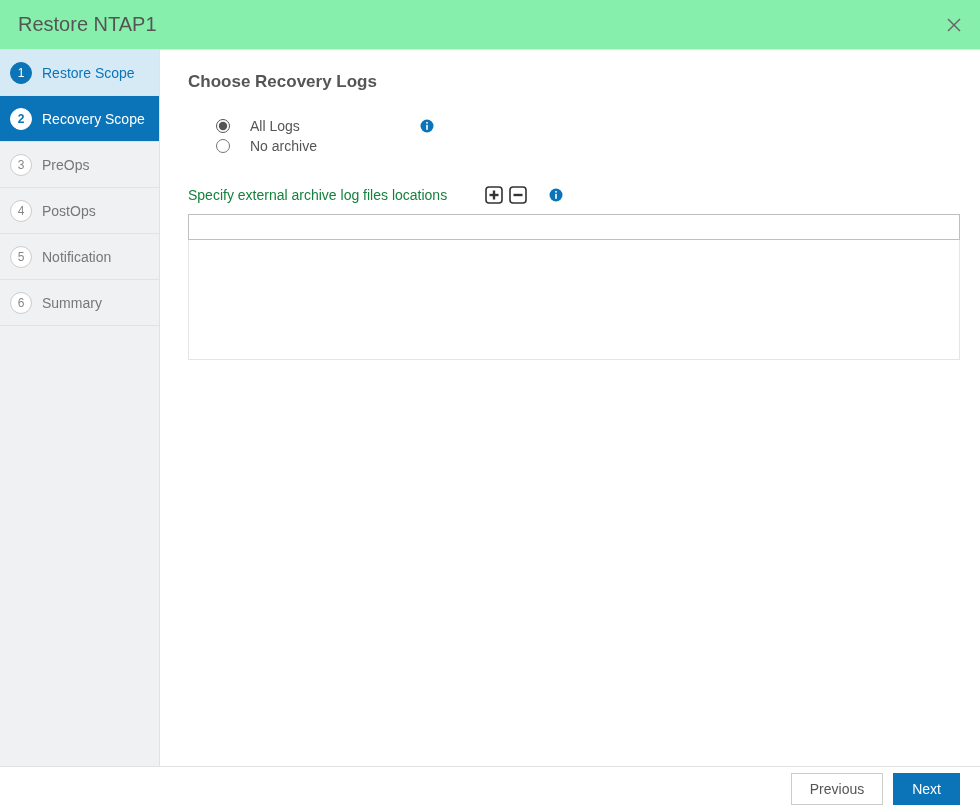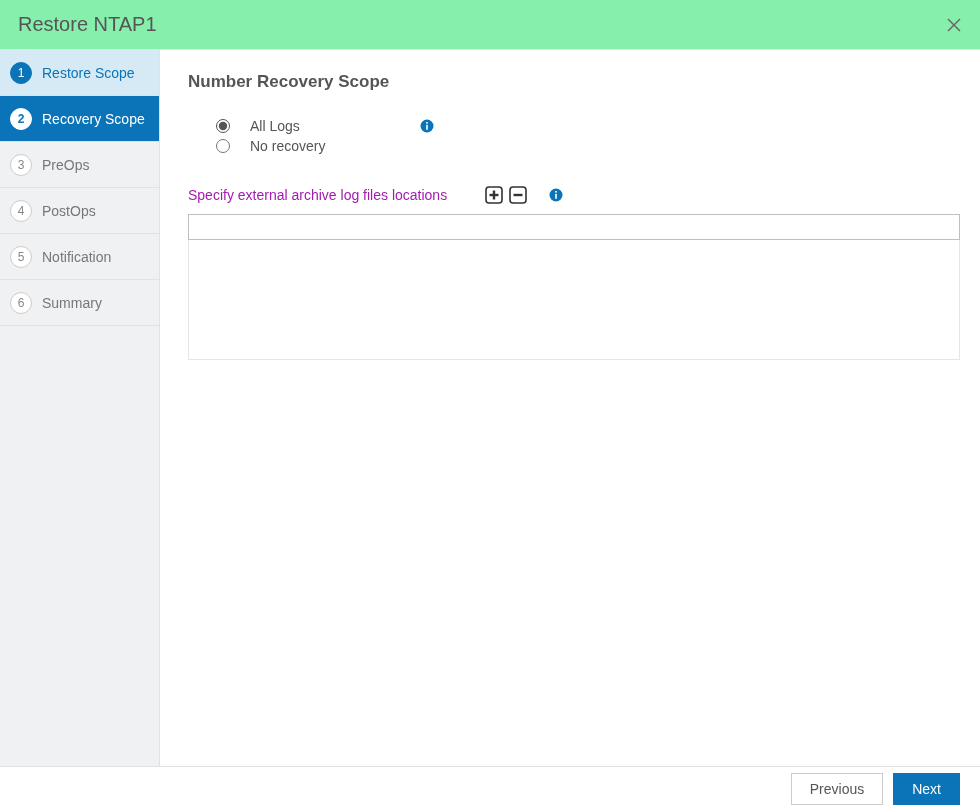--- a/index.html
+++ b/index.html
@@ -74,21 +74,21 @@
 
     .info-icon {
       width: 14px; height: 14px; display: inline-flex; align-items: center; justify-content: center;
       cursor: pointer;
     }
     .info-icon svg { width: 14px; height: 14px; }
 
     .section-row {
       display: flex; align-items: center; gap: 38px; margin-bottom: 10px;
     }
-    .section-row .section-label { color: #a21caf; font-size: 14px; flex: 0 0 auto; }
+    .section-row .section-label { color: #15803d; font-size: 14px; flex: 0 0 auto; }
     .icon-group { display: flex; align-items: center; gap: 6px; }
     .sq-btn {
       width: 18px; height: 18px; display: flex; align-items: center; justify-content: center;
       cursor: pointer;
     }
     .sq-btn svg { width: 18px; height: 18px; display: block; }
 
     .path-input {
       width: 772px; height: 26px;
       border: 1px solid #bfbfbf;
@@ -154,38 +154,38 @@
       <span class="num">5</span>
       <span>Notification</span>
     </div>
     <div class="step">
       <span class="num">6</span>
       <span>Summary</span>
     </div>
   </div>
 
   <div class="content">
-    <h2>Number Recovery Scope</h2>
+    <h2>Choose Recovery Logs</h2>
 
     <div class="radio-group">
       <div class="radio-row">
         <input type="radio" name="rscope" checked="" style="">
         <label>All Logs</label>
         <span class="spacer" style="width:80px"></span>
         <span class="info-icon">
           <svg viewBox="0 0 14 14">
               <circle cx="7" cy="7" r="6.5" fill="#0b74b8"></circle>
               <rect x="6.2" y="5.8" width="1.6" height="5" fill="#fff"></rect>
               <rect x="6.2" y="3" width="1.6" height="1.6" fill="#fff"></rect>
             </svg>
         </span>
       </div>
       <div class="radio-row">
         <input type="radio" name="rscope" style="">
-        <label>No recovery</label>
+        <label>No archive</label>
       </div>
     </div>
 
     <div class="section-row">
       <span class="section-label">Specify external archive log files locations</span>
       <span class="icon-group">
         <span class="sq-btn">
           <svg viewBox="0 0 18 18">
             <rect x="1" y="1" width="16" height="16" rx="3" fill="none" stroke="#333" stroke-width="1.6"></rect>
             <line x1="9" y1="4.5" x2="9" y2="13.5" stroke="#333" stroke-width="2.4"></line>

